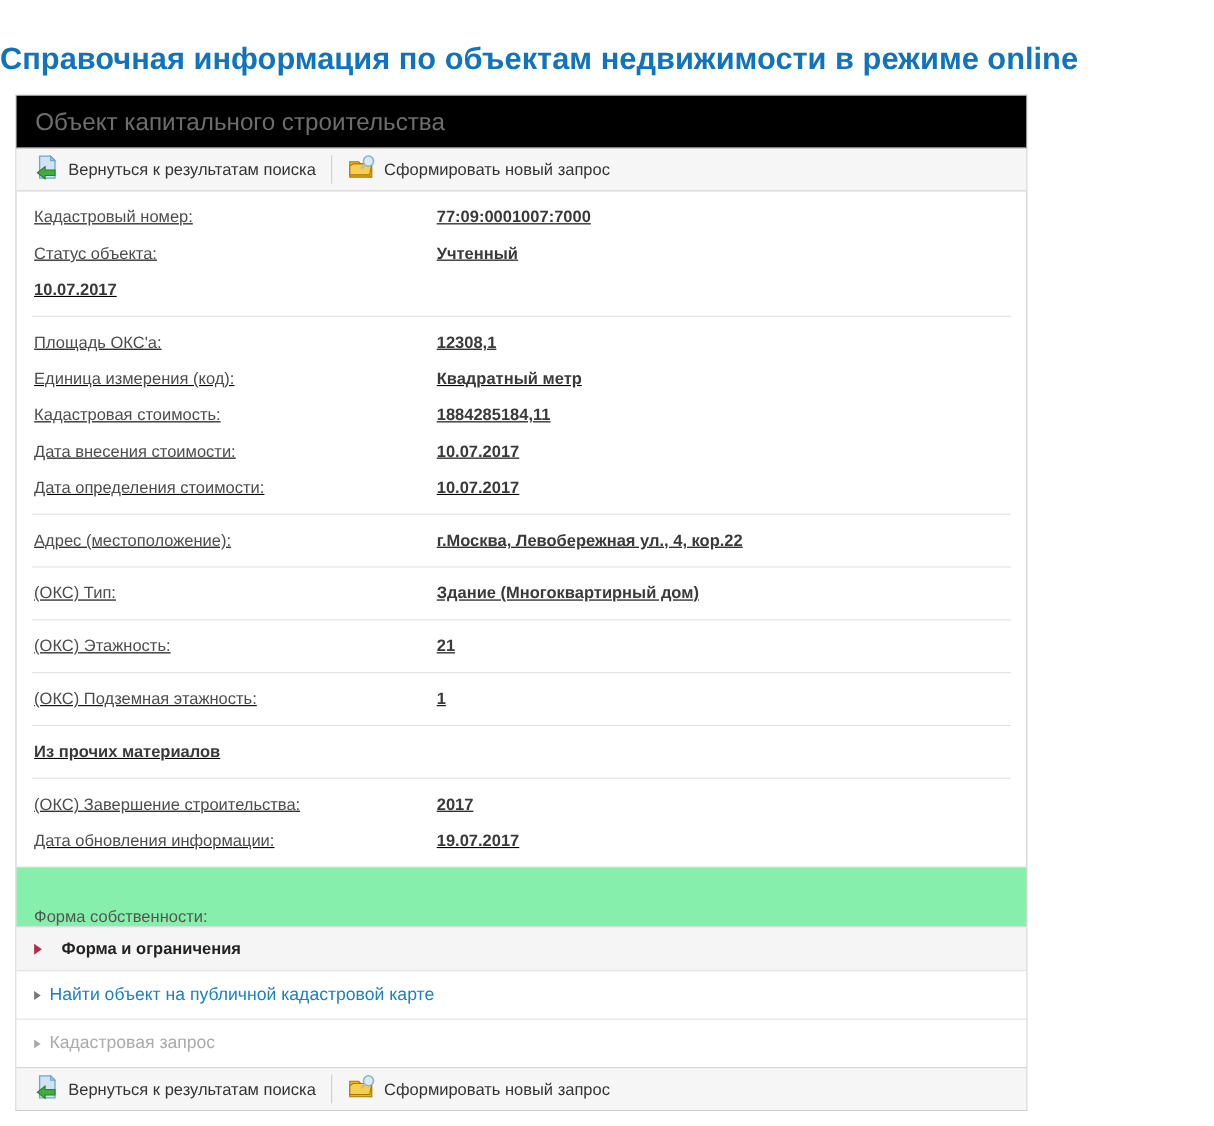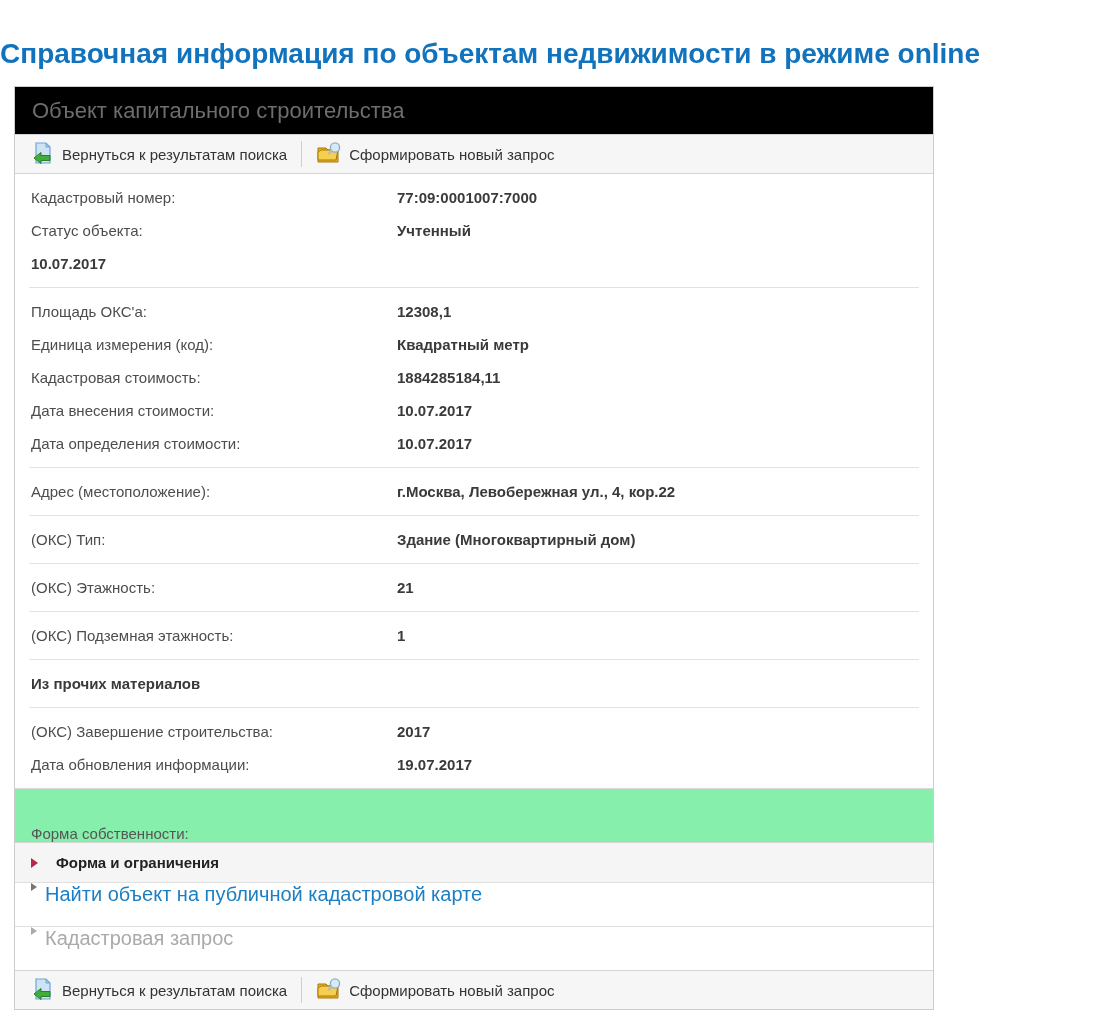--- a/index.html
+++ b/index.html
@@ -59,20 +59,21 @@
   }
 
   .details { padding:0; }
   .detail-group { padding:7px 0; }
   .detail-row {
     height:33px;
     display:flex;
     align-items:center;
     padding-left:16px;
     font-size:15px;
+    text-decoration:underline;
   }
   .detail-label { width:366px; color:#4d4d4d; flex:none; }
   .detail-value { font-weight:bold; color:#3a3a3a; }
   .divider { height:1px; background:#e2e2e2; margin:0 14px; }
 
   .ownership-row {
     border-top:1px solid #d9d9d9;
     height:54px;
     display:flex;
     align-items:flex-end;
@@ -111,24 +112,24 @@
     border-left:6px solid #767676;
     margin-right:8px;
     flex:none;
   }
   .tri-gray.dim { border-left-color:#aaaaaa; }
 
   .link-row {
     border-top:1px solid #e0e0e0;
     height:44px;
     display:flex;
-    align-items:flex-start;
+    align-items:center;
     padding-left:16px;
     background:#ffffff;
-    font-size:20px;
+    font-size:16px;
     cursor:pointer;
   }
   .link-row .map-link { color:#1b7fc3; }
   .link-row .disabled-link { color:#aaaaaa; }
   .link-row.disabled { cursor:default; }
 </style>
 </head>
 <body>
 
 <div class="page">

